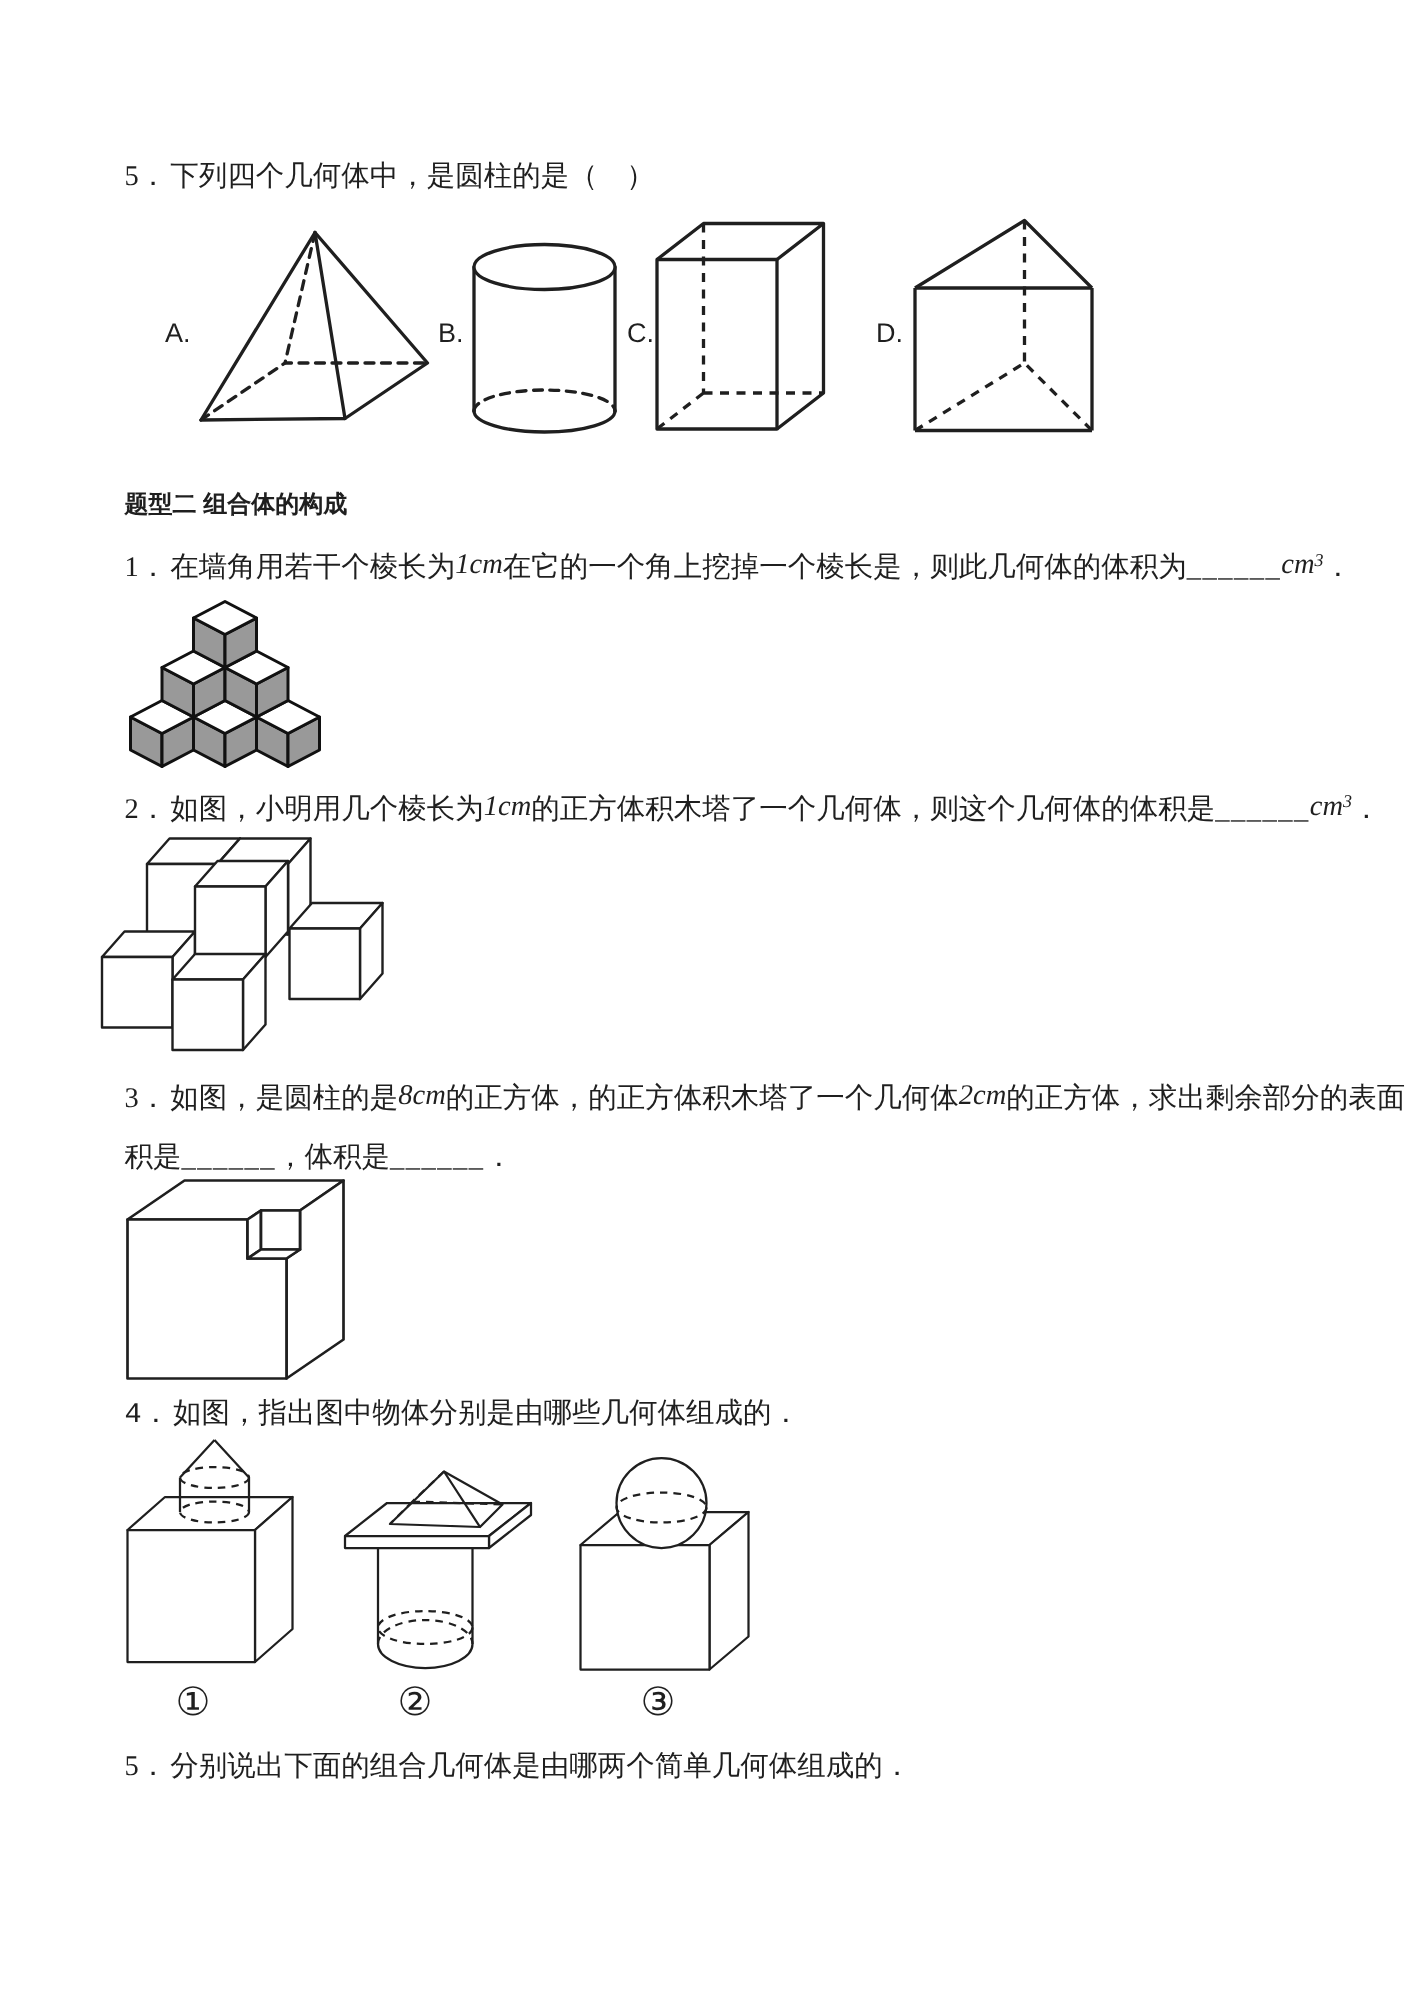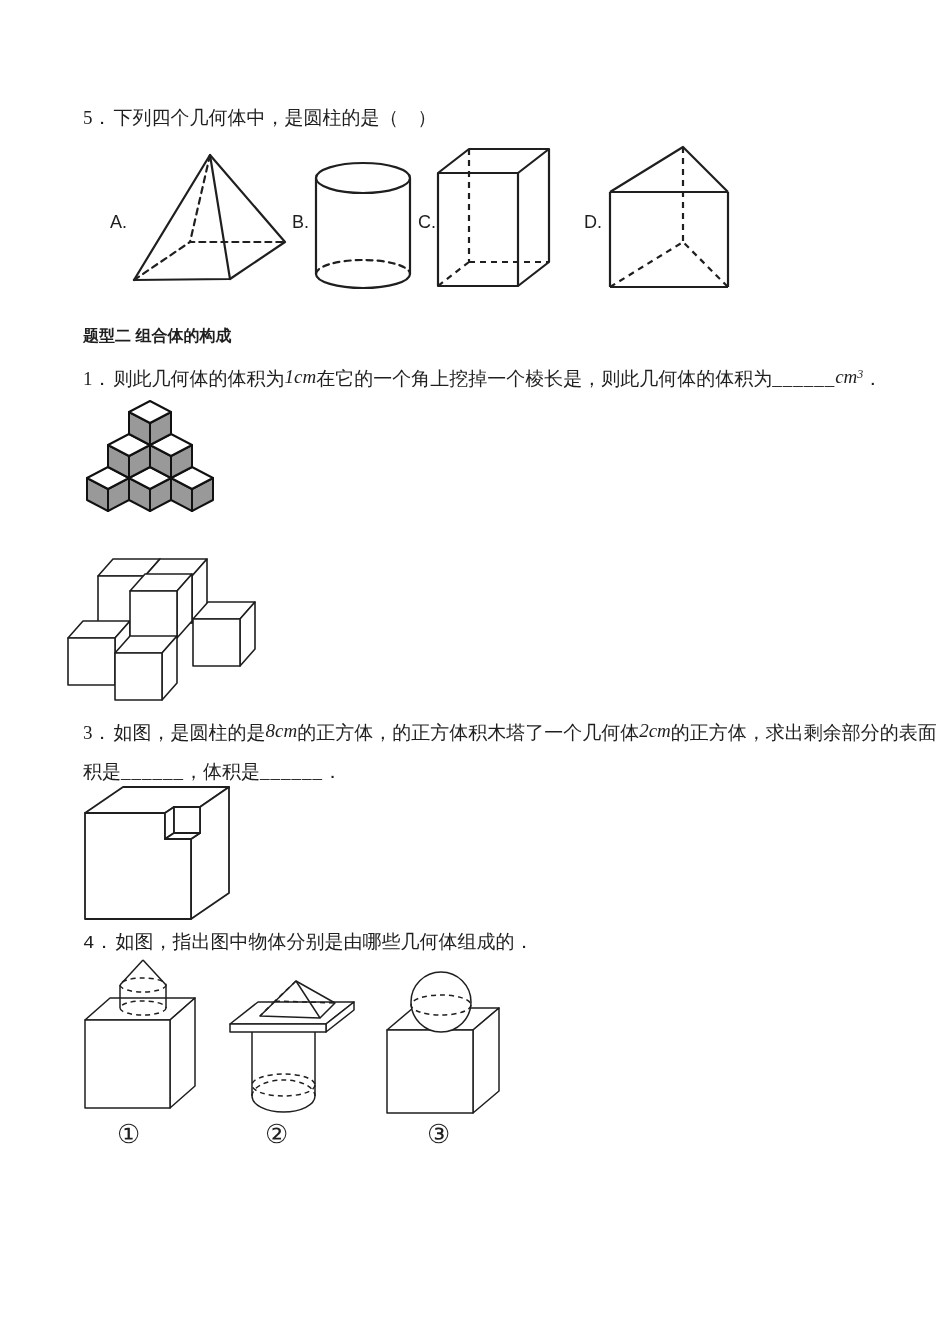--- a/index.html
+++ b/index.html
@@ -73,21 +73,21 @@
     <svg width="126" height="145" viewBox="0 0 126 145" fill="none" stroke="#1f1f1f" stroke-width="2.2" stroke-linejoin="round">
       <path d="M76,3 V98 M3,143 L76,98 L121,143" stroke-dasharray="6,5"></path>
       <path d="M3,48 L76,3 L121,48"></path>
       <path d="M3,48 H121 M3,48 V143 M121,48 V143 M3,143 H121"></path>
     </svg>
   </div>
 
   <div class="heading" style="left:83px;top:326px;">题型二 组合体的构成</div>
 
   <div class="txt" style="left:83px;top:362px;">
-    <span class="num">1．</span><span>则此几何体的体积为</span><span class="m">1cm</span><span>在它的一个角上挖掉一个棱长是，则此几何体的体积为</span><span class="blank">______</span><span class="m">cm</span><span class="m sup">3</span><span>．</span>
+    <span class="num">1．</span><span>在墙角用若干个棱长为</span><span class="m">1cm</span><span>在它的一个角上挖掉一个棱长是，则此几何体的体积为</span><span class="blank">______</span><span class="m">cm</span><span class="m sup">3</span><span>．</span>
   </div>
 
   <div class="fig" style="left:85px;top:400px;">
     <svg width="130" height="114" viewBox="0 0 130 114" stroke="#111111" stroke-width="2" stroke-linejoin="round">
       <g fill="#999999">
         <path d="M2,100 L23,111 L23,89 L2,78 Z"></path>
           <path d="M23,111 L44,100 L44,78 L23,89 Z"></path>
         <path d="M44,100 L65,111 L65,89 L44,78 Z"></path>
           <path d="M65,111 L86,100 L86,78 L65,89 Z"></path>
         <path d="M86,100 L107,111 L107,89 L86,78 Z"></path>
@@ -109,20 +109,23 @@
           <path d="M86,56 L107,45 L86,34 L65,45 Z"></path>
       </g>
       <g fill="#999999">
         <path d="M44,34 L65,45 L65,23 L44,12 Z"></path>
           <path d="M65,45 L86,34 L86,12 L65,23 Z"></path>
       </g>
       <path d="M65,23 L86,12 L65,1 L44,12 Z" fill="#ffffff"></path>
     </svg>
   </div>
 
+  <div class="txt" style="left:83px;top:523px;">
+    <span class="num">2．</span><span>如图，小明用几个棱长为</span><span class="m">1cm</span><span>的正方体积木塔了一个几何体，则这个几何体的体积是</span><span class="blank">______</span><span class="m">cm</span><span class="m sup">3</span><span>．</span>
+  </div>
 
   <div class="fig" style="left:68px;top:556px;">
     <svg width="195" height="150" viewBox="0 0 195 150" fill="#ffffff" stroke="#1f1f1f" stroke-width="1.6" stroke-linejoin="round">
 
       <path d="M30,20 l15,-17 h47 l-15,17 Z"></path>
         <path d="M77,20 l15,-17 v47 l-15,17 Z"></path>
         <path d="M30,20 h47 v47 h-47 Z"></path>
 
       <path d="M77,20 l15,-17 h47 l-15,17 Z"></path>
         <path d="M124,20 l15,-17 v47 l-15,17 Z"></path>
@@ -200,14 +203,17 @@
       <path d="M6,63 H92 V146 H6 Z" fill="#ffffff"></path>
       <circle cx="60" cy="35" r="30" fill="#ffffff"></circle>
       <ellipse cx="60" cy="38" rx="30" ry="10" stroke-dasharray="5,4"></ellipse>
     </svg>
   </div>
 
   <div class="figlabel" style="left:117px;top:1122px;">①</div>
   <div class="figlabel" style="left:265px;top:1122px;">②</div>
   <div class="figlabel" style="left:427px;top:1122px;">③</div>
 
+  <div class="txt" style="left:83px;top:1163px;">
+    <span class="num">5．</span><span>分别说出下面的组合几何体是由哪两个简单几何体组成的．</span>
+  </div>
 
 </div>
 
 </body></html>

